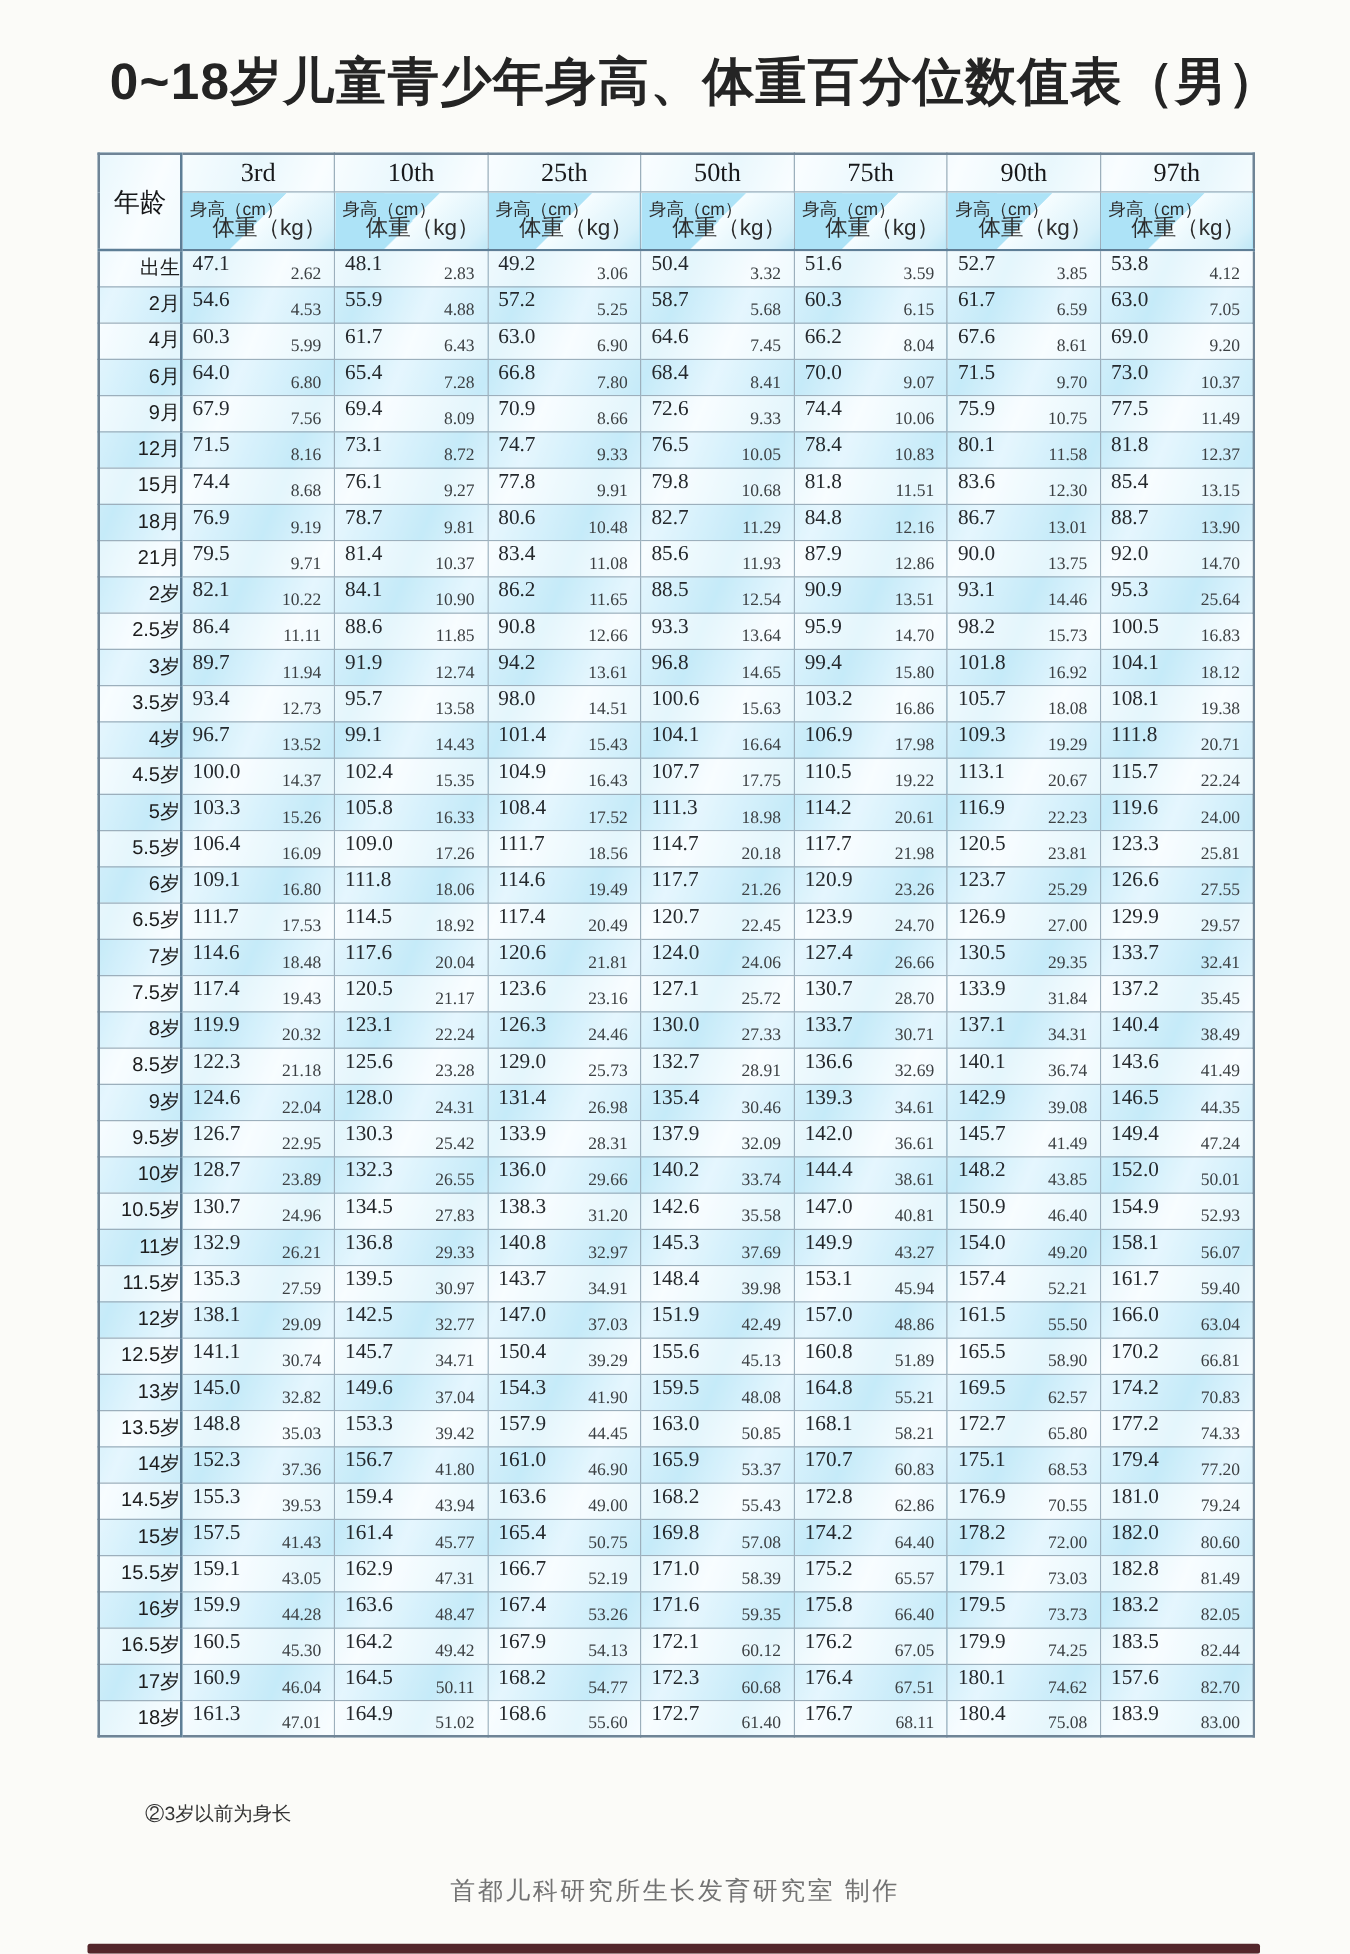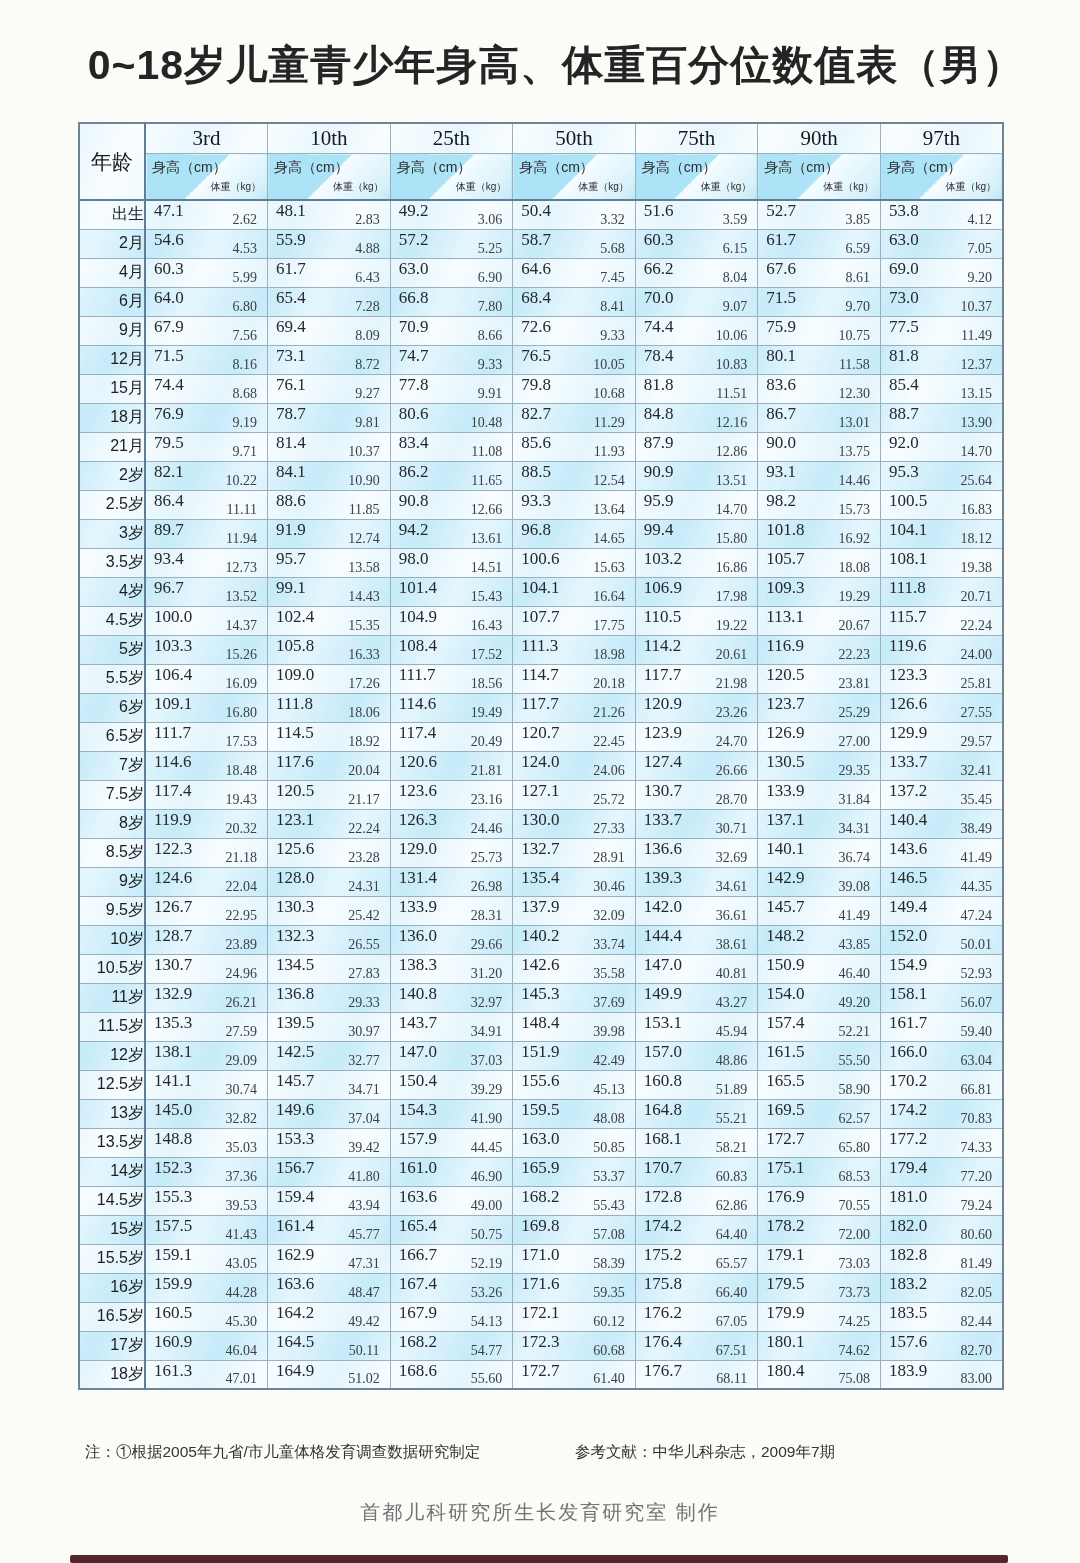--- a/index.html
+++ b/index.html
@@ -29,21 +29,21 @@
   th.age-h{
     font-size:17px;font-weight:normal;color:#1d1d1d;
     background:linear-gradient(to bottom right,#ffffff 55%,#d8f1fb 100%);
     border-right:2px solid #5e7e96;
   }
   tr.sub-row th.sub{
     height:45px;position:relative;font-weight:normal;
     background:linear-gradient(135deg,#ade3f7 50%,#f6fdff 50%,#d6f0fa 88%,#bfe8f7 100%);
   }
   .hl{position:absolute;left:6px;top:5px;font-size:14px;color:#2c2c2c;}
-  .wl{position:absolute;right:6px;bottom:5px;font-size:10px;color:#2c2c2c;}
+  .wl{position:absolute;right:6px;bottom:5px;font-size:18px;color:#2c2c2c;}
   tbody th{
     font-size:16px;font-weight:normal;color:#1d1d1d;
     border-right:2px solid #5e7e96;
   }
   tbody tr{height:29px;text-align:right;}
   tbody tr.a > th, tbody tr.a > td{background:rgba(255,255,255,0.55);}
   tbody tr.b > th, tbody tr.b > td{background:rgba(205,236,250,0.28);}
   td{position:relative;font-family:"Liberation Serif",serif;}
   td .h{position:absolute;left:8px;top:0px;font-size:17px;color:#24282c;}
   td .w{position:absolute;right:10px;bottom:1px;font-size:14px;color:#3c4043;}
@@ -1392,18 +1392,18 @@
           <td>
             <span class="h">183.9</span>
             <span class="w">83.00</span>
           </td>
         </tr>
       </tbody>
   </table>
 </div>
 
 <div class="notes">
-  <div><span>注：</span><span>①根据2005年九省/市儿童体格发育调查数据研究制定</span><span class="ref">参考文献：中华儿科杂志，2009年7期</span></div>
+  <div class="line2">②3岁以前为身长</div>
 </div>
 
 <div class="credit">首都儿科研究所生长发育研究室 制作</div>
 
 <div class="bottom-strip"></div>
 
 </body></html>

